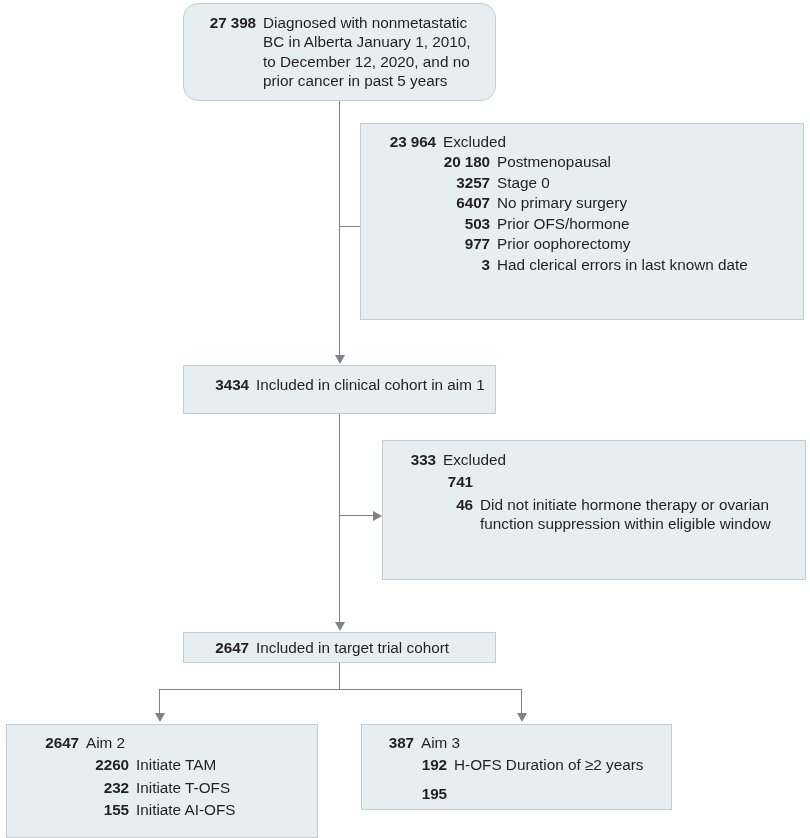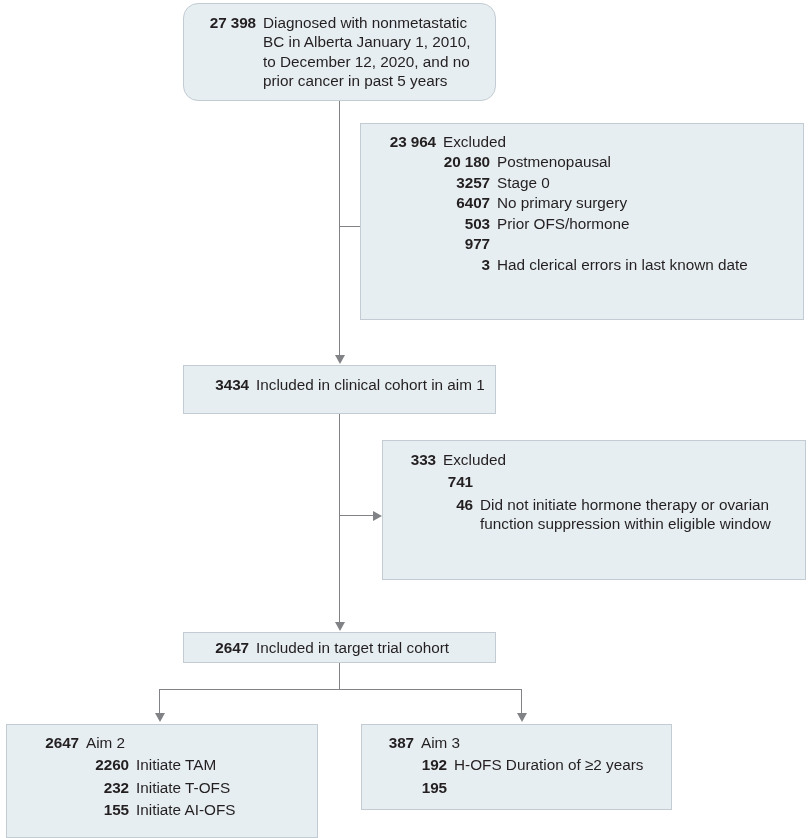--- a/index.html
+++ b/index.html
@@ -139,20 +139,21 @@
     <div class="row">
       <span class="num n-w2b">6407</span>
       <span class="lbl">No primary surgery</span>
     </div>
     <div class="row">
       <span class="num n-w2b">503</span>
       <span class="lbl">Prior OFS/hormone</span>
     </div>
     <div class="row">
       <span class="num n-w2b">977</span>
+      <span class="lbl">Prior oophorectomy</span>
     </div>
     <div class="row">
       <span class="num n-w2b">3</span>
       <span class="lbl">Had clerical errors in last known date</span>
     </div>
   </div>
 
   <div class="node" style="left:183px; top:365px; width:313px; height:49px;">
     <div class="row">
       <span class="num n-w3">3434</span>
@@ -202,18 +203,18 @@
 
   <div class="node" style="left:361px; top:724px; width:311px; height:86px; padding-top:8px;">
     <div class="row">
       <span class="num n-w7">387</span>
       <span class="lbl">Aim 3</span>
     </div>
     <div class="row" style="margin-top:3px;">
       <span class="num n-w7b">192</span>
       <span class="lbl">H-OFS Duration of ≥2 years</span>
     </div>
-    <div class="row" style="margin-top:3px;">
+    <div class="row" style="margin-top:9px;">
       <span class="num n-w7b">195</span>
     </div>
   </div>
 
 </div>
 
 </body></html>

